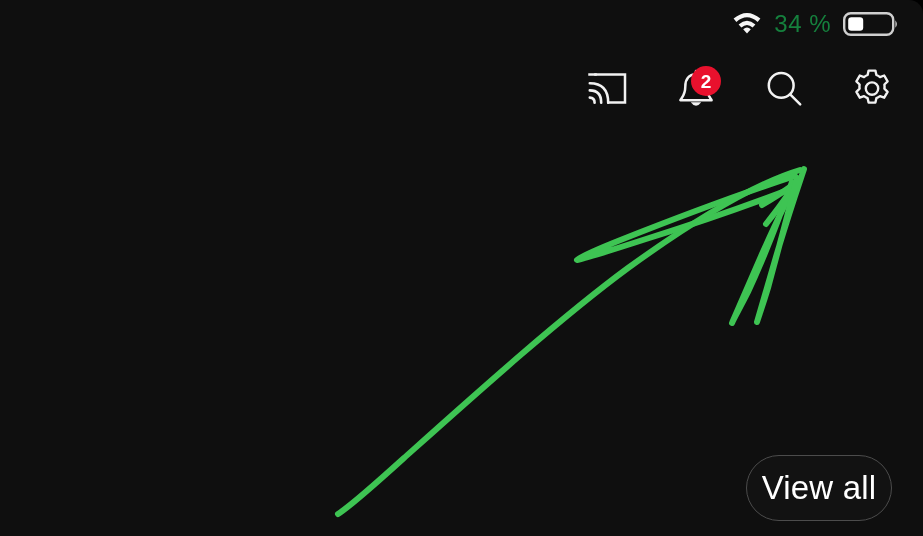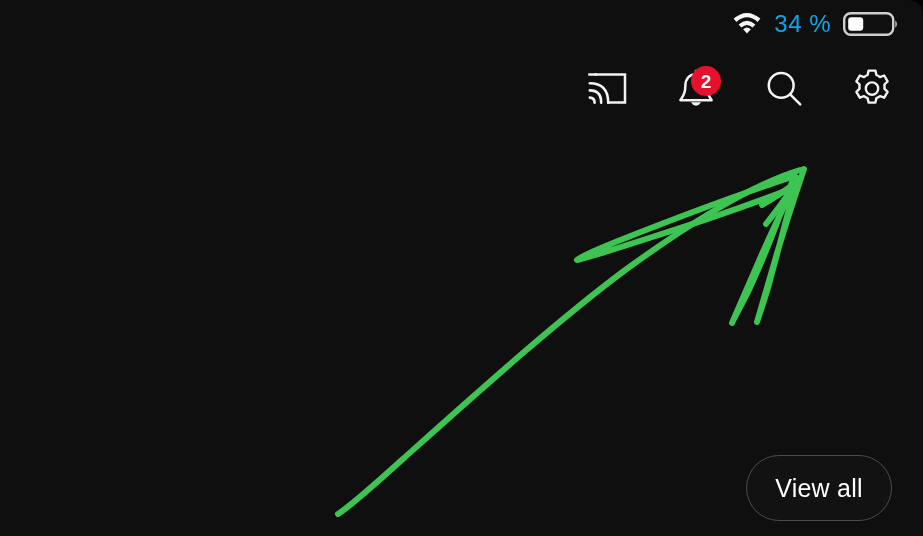--- a/index.html
+++ b/index.html
@@ -28,21 +28,21 @@
     height: 48px;
     display: flex;
     align-items: center;
     justify-content: flex-end;
     padding-right: 24px;
     box-sizing: border-box;
     gap: 10px;
   }
   #wifi-icon { display: block; }
   #battery-percent {
-    color: #0ea5e9;
+    color: #15803d;
     font-size: 24px;
     letter-spacing: 0.5px;
     line-height: 1;
     white-space: pre;
     margin-left: 2px;
   }
   #battery-icon { display: block; margin-left: 2px; }
 
   
   #action-bar {
@@ -94,21 +94,21 @@
   #view-all-button {
     position: absolute;
     left: 746px;
     top: 455px;
     width: 146px;
     height: 66px;
     border: 1px solid #4c4c4c;
     border-radius: 33px;
     background: #121212;
     color: #ffffff;
-    font-size: 25px;
+    font-size: 33px;
     display: flex;
     align-items: center;
     justify-content: center;
     box-sizing: border-box;
     cursor: pointer;
     letter-spacing: 0.2px;
   }
 </style>
 </head>
 <body>

